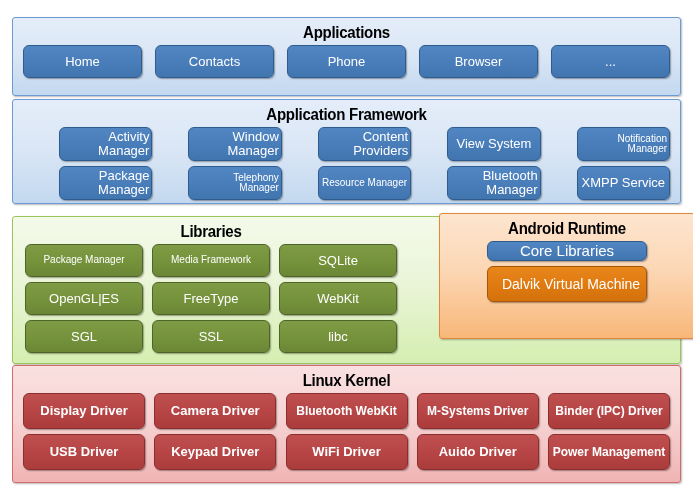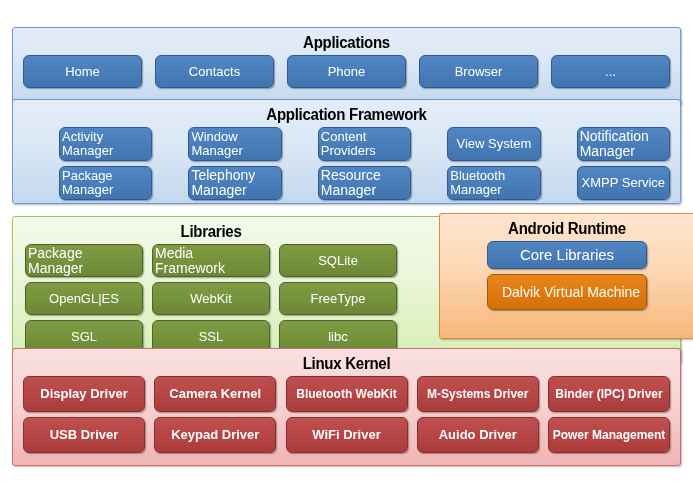--- a/index.html
+++ b/index.html
@@ -71,21 +71,21 @@
     box-sizing: border-box;
   }
   .row + .row { margin-top: 5px; }
 
   .box {
     box-sizing: border-box;
     border-radius: 6px;
     display: flex;
     align-items: center;
     justify-content: center;
-    text-align: left;
+    text-align: right;
     color: #ffffff;
     line-height: 1.04;
     font-weight: normal;
     box-shadow: 1px 1px 1.5px rgba(0,0,0,0.35);
     padding: 0 2px;
   }
 
   .box-blue {
     background: linear-gradient(to bottom, #5086c1 0%, #4a7ebb 50%, #4175ae 100%);
     border: 1px solid #2f5c8f;
@@ -98,24 +98,24 @@
     background: linear-gradient(to bottom, #bf5050 0%, #b74545 50%, #ab3c3c 100%);
     border: 1px solid #8c2e2e;
   }
   .box-orange {
     background: linear-gradient(to bottom, #e8861c 0%, #e07b10 50%, #d3710c 100%);
     border: 1px solid #a8550a;
     padding-left: 8px;
   }
 
   .one-line  { font-size: 13px; }
-  .two-line  { font-size: 14px; }
-
-  
-  #applications { left: 12px; top: 27px; width: 669px; height: 79px; }
+  .two-line  { font-size: 10px; }
+
+  
+  #applications { left: 12px; top: 17px; width: 669px; height: 79px; }
   #applications .row { height: 33px; }
   #applications .box { width: 119px; height: 33px; }
 
   
   #framework { left: 12px; top: 99px; width: 669px; height: 105px; }
   #framework .row { height: 34px; }
   #framework .box { width: 122px; height: 34px; margin-left: 36px; }
   #framework .row:first-of-type { margin-top: 1px; }
 
   
@@ -134,25 +134,25 @@
     box-sizing: border-box;
     border-radius: 6px;
     display: flex;
     align-items: center;
     justify-content: center;
     text-align: center;
     color: #ffffff;
     line-height: 1.05;
     box-shadow: 1px 1px 1.5px rgba(0,0,0,0.35);
   }
-  #runtime .rt-core { height: 28px; font-size: 15px; }
+  #runtime .rt-core { height: 20px; font-size: 15px; }
   #runtime .rt-dalvik { height: 36px; font-size: 14px; }
 
   
-  #kernel { left: 12px; top: 348px; width: 669px; height: 118px; }
+  #kernel { left: 12px; top: 365px; width: 669px; height: 118px; }
   #kernel .row { height: 36px; }
   #kernel .box {
     width: 122px;
     height: 36px;
     font-weight: bold;
   }
   #kernel .one-line { font-size: 13px; }
   #kernel .two-line { font-size: 12px; }
 </style>
 </head>
@@ -192,42 +192,42 @@
   <div class="layer layer-green" id="libraries">
     <div class="inner">
       <div class="layer-title">Libraries</div>
       <div class="row">
         <div class="box box-green two-line">Package Manager</div>
         <div class="box box-green two-line">Media Framework</div>
         <div class="box box-green one-line">SQLite</div>
       </div>
       <div class="row">
         <div class="box box-green one-line">OpenGL|ES</div>
+        <div class="box box-green one-line">FreeType</div>
         <div class="box box-green one-line">WebKit</div>
-        <div class="box box-green one-line">FreeType</div>
       </div>
       <div class="row">
         <div class="box box-green one-line">SGL</div>
         <div class="box box-green one-line">SSL</div>
         <div class="box box-green one-line">libc</div>
       </div>
     </div>
   </div>
 
   <div class="layer layer-orange" id="runtime">
     <div class="layer-title">Android Runtime</div>
     <div class="rt-box box-blue rt-core">Core Libraries</div>
     <div class="rt-box box-orange rt-dalvik">Dalvik Virtual Machine</div>
   </div>
 
   <div class="layer layer-red" id="kernel">
     <div class="layer-title">Linux Kernel</div>
     <div class="row">
       <div class="box box-red one-line">Display Driver</div>
-      <div class="box box-red one-line">Camera Kernel</div>
+      <div class="box box-red one-line">Camera Driver</div>
       <div class="box box-red two-line">Bluetooth WebKit</div>
       <div class="box box-red two-line">M-Systems Driver</div>
       <div class="box box-red two-line">Binder (IPC) Driver</div>
     </div>
     <div class="row">
       <div class="box box-red one-line">USB Driver</div>
       <div class="box box-red one-line">Keypad Driver</div>
       <div class="box box-red one-line">WiFi Driver</div>
       <div class="box box-red one-line">Auido Driver</div>
       <div class="box box-red two-line">Power Management</div>

